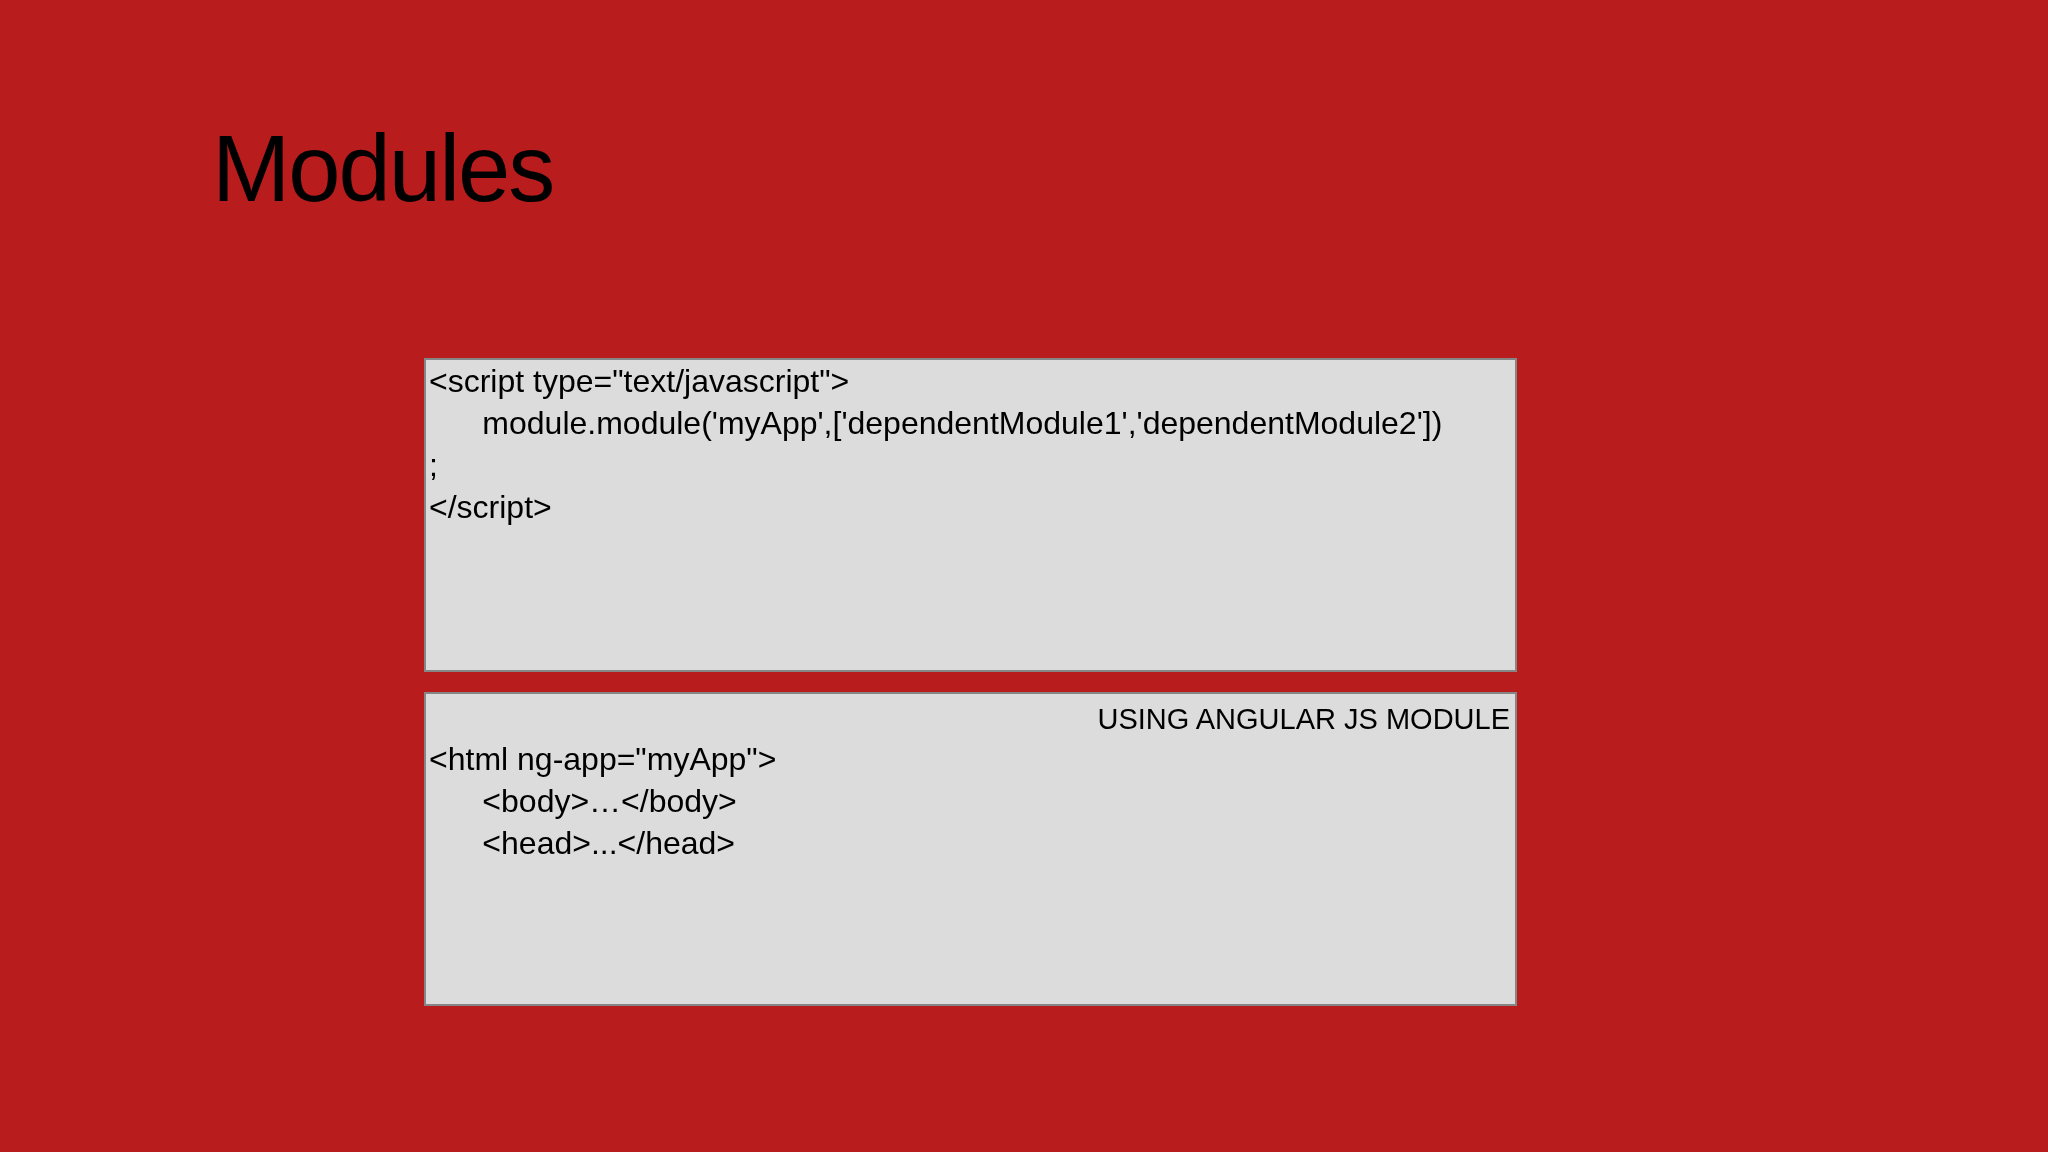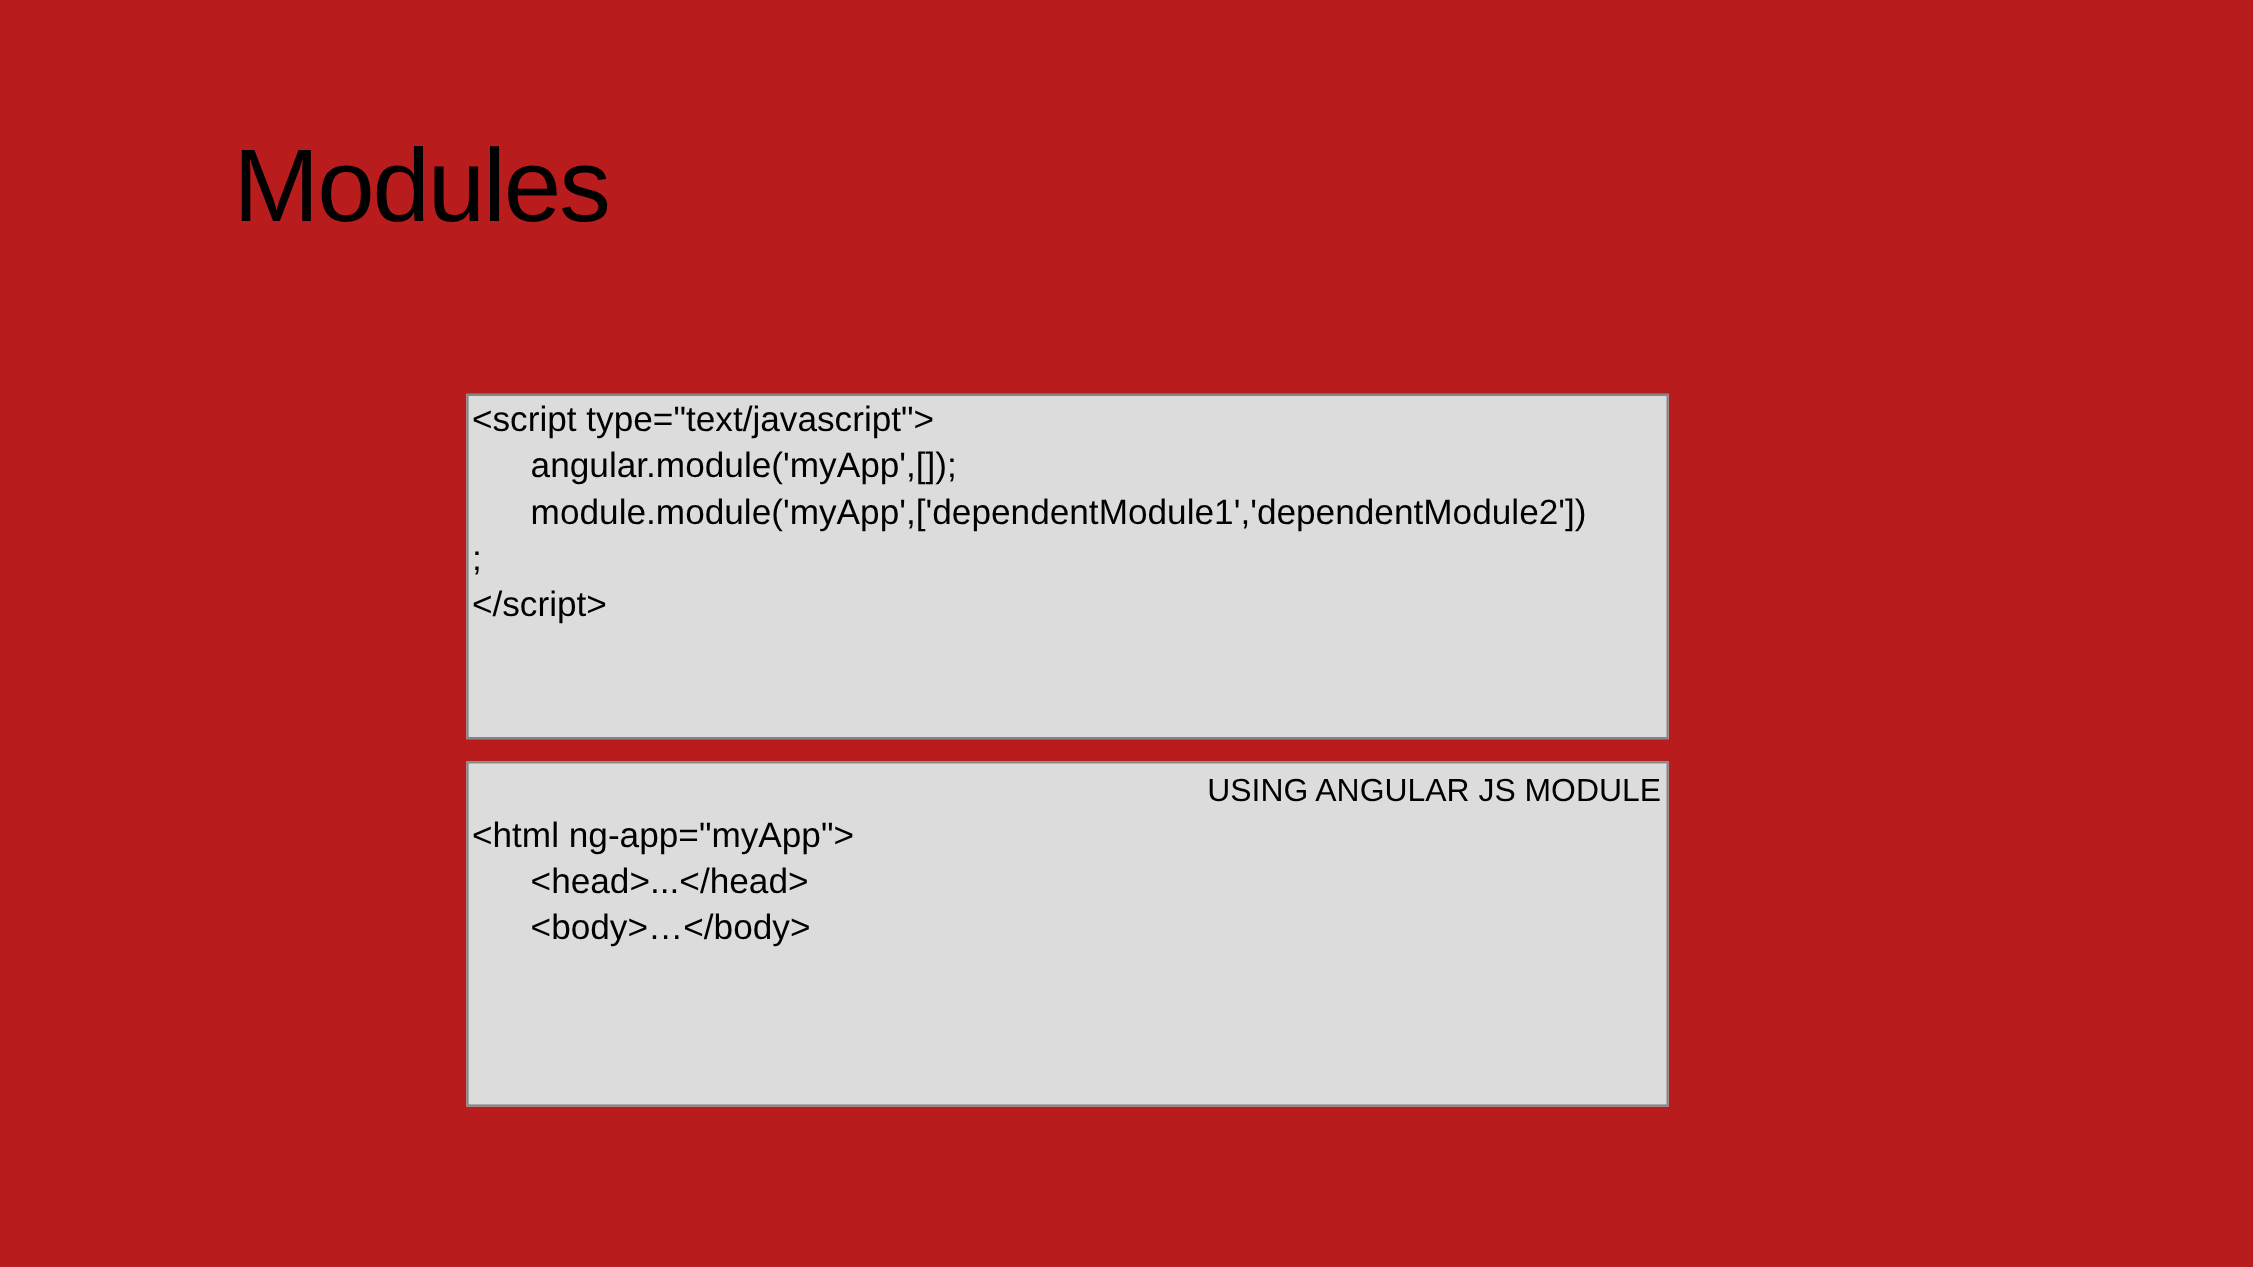--- a/index.html
+++ b/index.html
@@ -59,29 +59,28 @@
 </head>
 <body>
 
 <div class="slide" style="background: #b91c1c; padding-left: 48px;">
 
   <h1 class="slide-title" style="color: rgb(0, 0, 0);">Modules</h1>
 
   <section class="codebox box-creating" style="background: rgb(220, 220, 220); border-color: rgb(134, 134, 134);">
     <div class="code-lines">
       <div class="code-line">&lt;script type="text/javascript"&gt;</div>
-      <div class="code-line">      angular.module('myApp',[]);</div>
       <div class="code-line">      module.module('myApp',['dependentModule1','dependentModule2'])</div>
       <div class="code-line">;</div>
       <div class="code-line">&lt;/script&gt;</div>
     </div>
   </section>
 
   <section class="codebox box-using" style="background: rgb(220, 220, 220); border-color: rgb(134, 134, 134);">
     <div class="box-header">USING ANGULAR JS MODULE</div>
     <div class="code-lines">
       <div class="code-line">&lt;html ng-app="myApp"&gt;</div>
+      <div class="code-line">      &lt;body&gt;…&lt;/body&gt;</div>
       <div class="code-line">      &lt;head&gt;...&lt;/head&gt;</div>
-      <div class="code-line">      &lt;body&gt;…&lt;/body&gt;</div>
     </div>
   </section>
 
 </div>
 
 </body></html>

